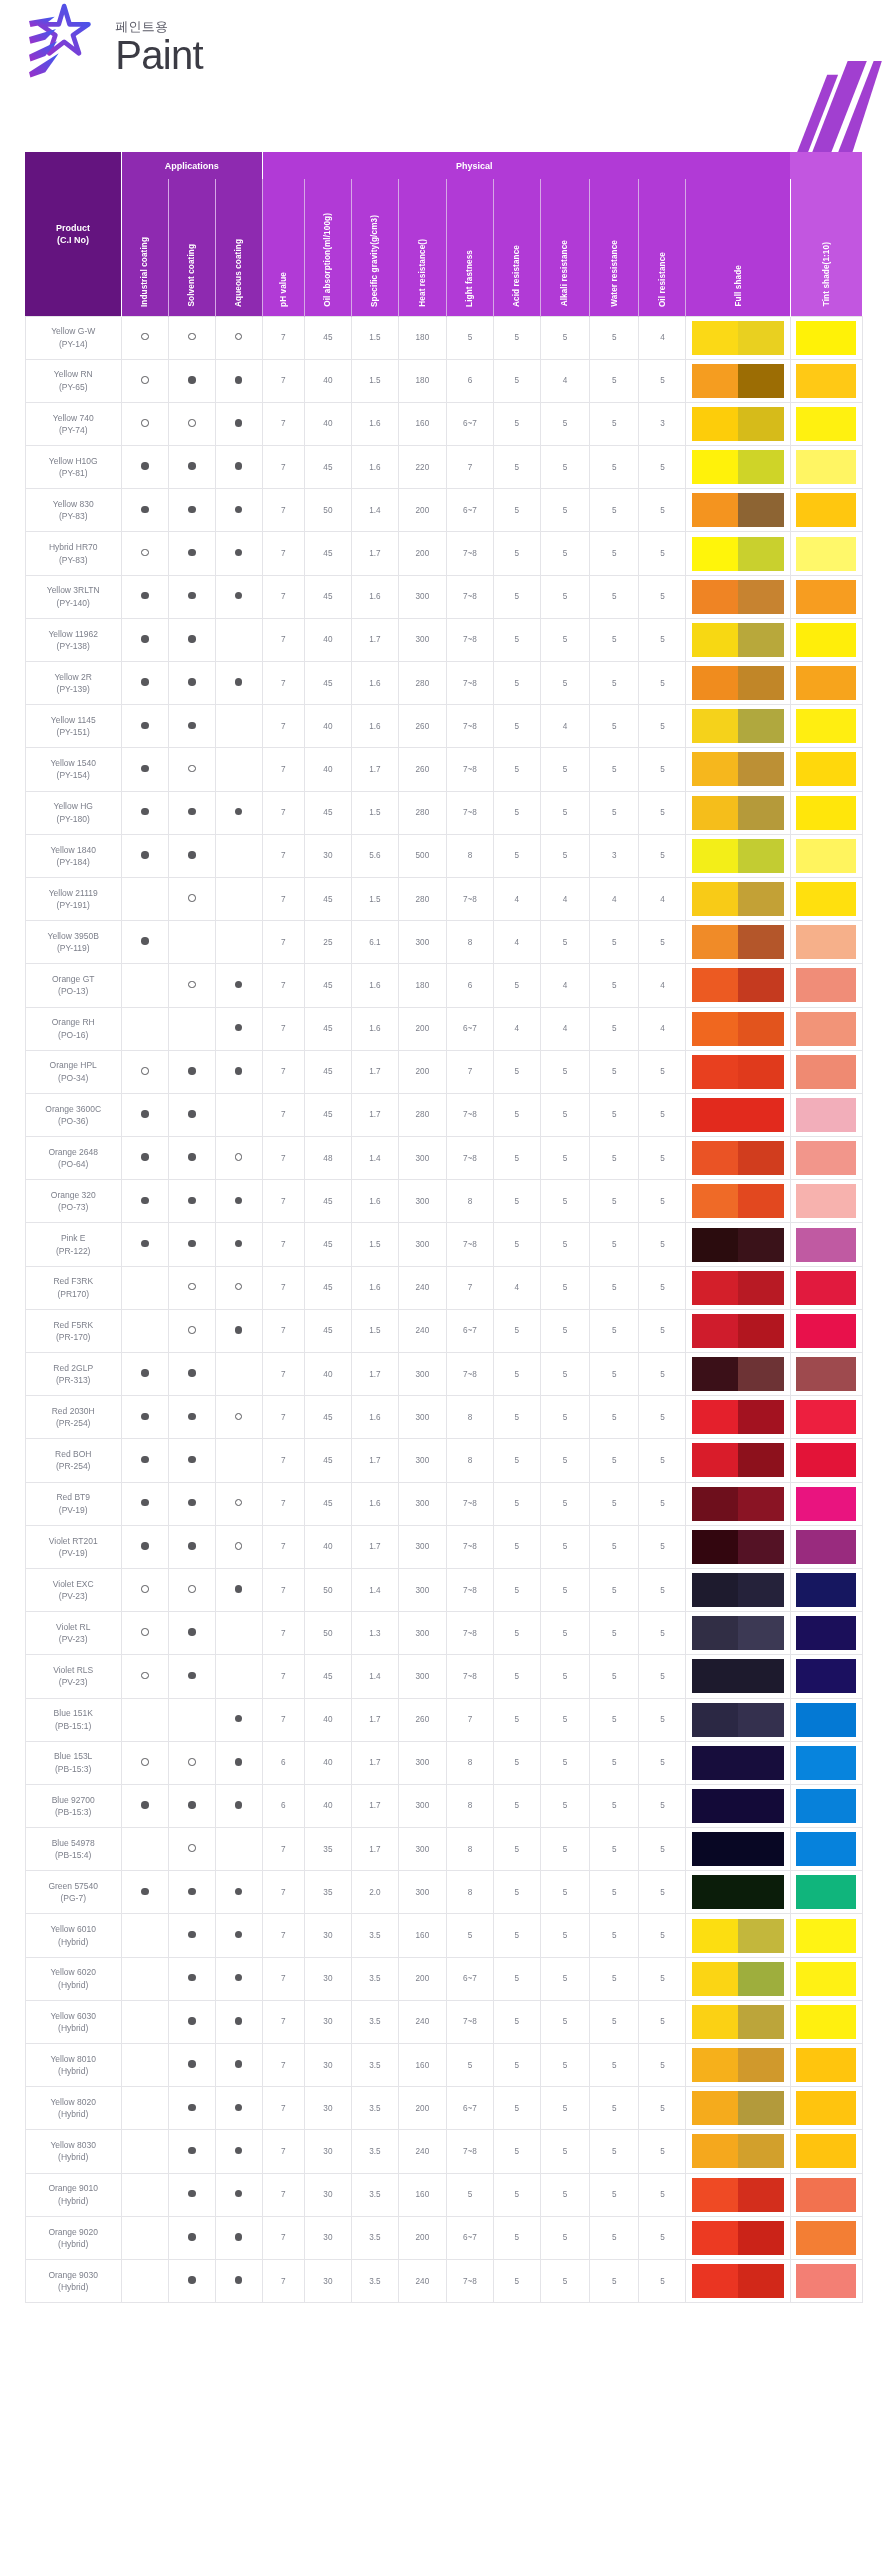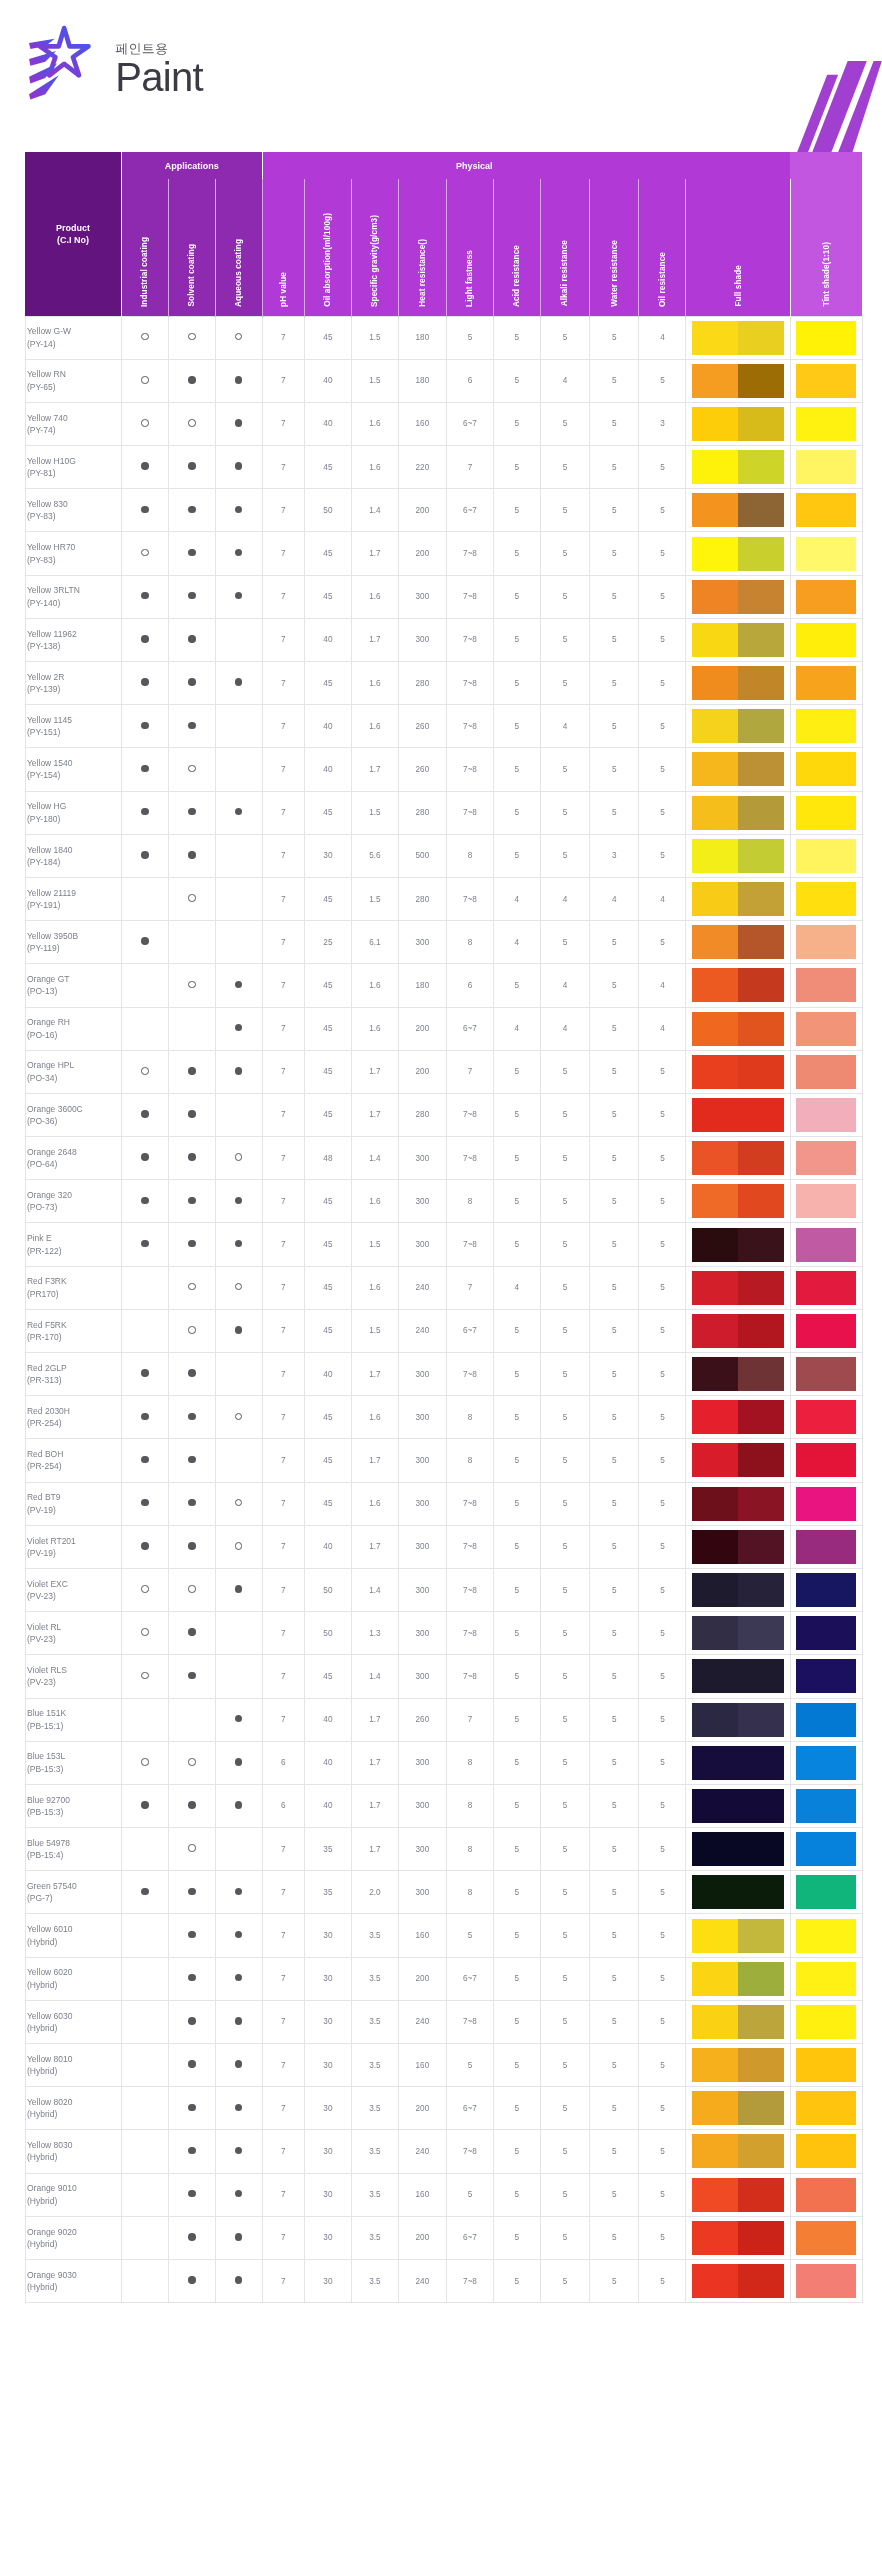--- a/index.html
+++ b/index.html
@@ -14,21 +14,21 @@
     width: 882px;
     min-height: 2576px;
     background: #ffffff;
     overflow: hidden;
   }
 
   
   .brand {
     position: absolute;
     left: 24.6px;
-    top: 24px;
+    top: 2px;
     display: flex;
     align-items: center;
     gap: 9.6px;
   }
   .brand-logo { width: 81px; height: 81px; flex: none; }
   .brand-text { display: flex; flex-direction: column; justify-content: center; padding-top: 9.6px;}
   .brand-kr {
     font-size: 13px;
     color: #5a5a66;
     letter-spacing: 0.3px;
@@ -126,20 +126,21 @@
   td.cell {
     border: 0.7px solid #e4e4e8;
     height: 42px;
     text-align: center;
     vertical-align: middle;
     color: #7c7f8a;
     font-size: 8.2px;
   }
   td.prodcell {
     border: 0.7px solid #e4e4e8;
+    text-align: center;
     vertical-align: middle;
     color: #7c7f8a;
     font-size: 8.5px;
     line-height: 1.45;
     padding: 2.7px 1.4px !important;
   }
   .mark-filled {
     display: inline-block;
     width: 7.5px; height: 7.5px;
     border-radius: 50%;
@@ -379,21 +380,21 @@
                 <div style="background:#f4941f"></div>
                 <div style="background:#8d6433"></div>
               </div>
             </td>
             <td class="swatch-cell">
               <div class="sw-tint" style="background:#ffc70f"></div>
             </td>
           </tr>
           <tr>
             <td class="prodcell">
-              <div>Yellow HR70</div>
+              <div>Hybrid HR70</div>
               <div>(PY-83)</div>
             </td>
             <td class="cell"><span class="mark-open"></span></td>
             <td class="cell"><span class="mark-filled"></span></td>
             <td class="cell"><span class="mark-filled"></span></td>
             <td class="cell">7</td>
             <td class="cell">45</td>
             <td class="cell">1.7</td>
             <td class="cell">200</td>
             <td class="cell">7~8</td>

